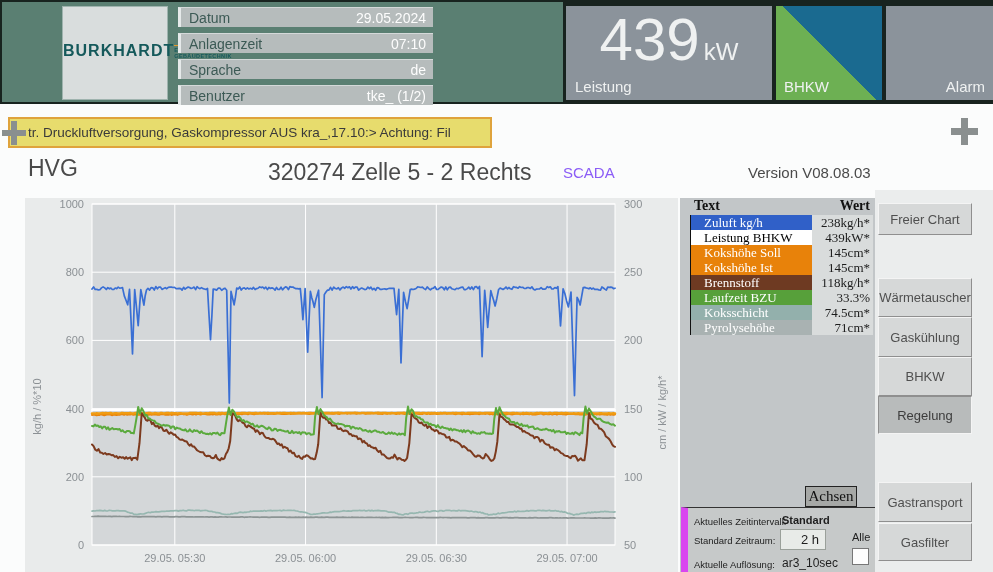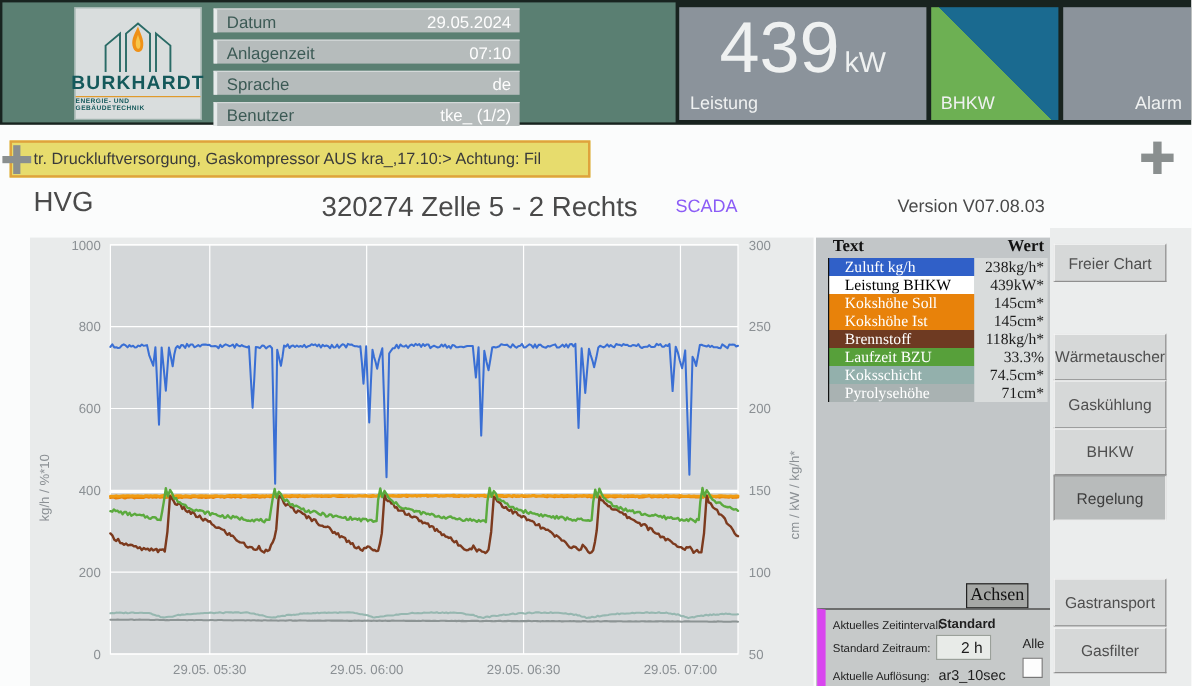--- a/index.html
+++ b/index.html
@@ -4,21 +4,21 @@
 <style>
   html,body{margin:0;padding:0;background:#fbfcfc;}
   .app{position:relative;width:993px;height:572px;overflow:hidden;background:#fbfcfc;
        font-family:"Liberation Sans",sans-serif;-webkit-font-smoothing:antialiased;}
   .abs{position:absolute;}
 
   
   .header{left:0;top:0;width:993px;height:104px;background:#18231f;}
   .header-teal{left:2px;top:2px;width:561px;height:100px;background:#5a7f72;}
   .logo-box{left:62px;top:6px;width:106px;height:94px;background:#d9dddd;border:1px solid #9fb3ae;
-            display:flex;flex-direction:column;align-items:center;justify-content:flex-end;padding-bottom:5px;box-sizing:border-box;}
+            display:flex;align-items:center;justify-content:flex-start;padding-bottom:5px;box-sizing:border-box;}
   .logo-brand{font-size:16px;font-weight:bold;letter-spacing:1px;color:#15595b;line-height:1;}
   .logo-sub{font-size:5.5px;font-weight:bold;letter-spacing:.4px;color:#15595b;margin-top:2px;border-top:1px solid #e09a2c;padding-top:1px;}
   .info-rows{left:178px;top:7px;width:255px;height:97px;}
   .info-row{position:absolute;left:0;width:255px;height:20px;background:#b6bcbc;
             border-left:3px solid #e6eaea;border-top:1px solid #d4d9d9;box-sizing:border-box;
             display:flex;justify-content:space-between;align-items:center;padding:0 7px 0 8px;}
   .info-label{color:#3c5a55;font-size:14px;}
   .info-value{color:#fdfdfd;font-size:14px;}
   .tile{top:6px;height:94px;background:#8b939b;}
   .tile-leistung{left:566px;width:206px;}
@@ -144,21 +144,21 @@
       <span class="v"></span>
     </div>
   <div class="abs plus plus-right">
       <span class="h"></span>
       <span class="v"></span>
     </div>
 
   <div class="abs t-hvg">HVG</div>
   <div class="abs t-title">320274 Zelle 5 - 2 Rechts</div>
   <div class="abs t-scada">SCADA</div>
-  <div class="abs t-version">Version V07.08.03</div>
+  <div class="abs t-version">Version V08.08.03</div>
 
   <div class="abs chart-wrap" id="chart-wrap"><svg viewBox="0 0 653 374" width="653" height="374">
         <rect x="67" y="6" width="523" height="341" fill="#d4d7d9"></rect>
         <line x1="67" y1="6" x2="590" y2="6" stroke="#ffffff" stroke-width="1"></line>
         <line x1="67" y1="74.2" x2="590" y2="74.2" stroke="#ffffff" stroke-width="1"></line>
         <line x1="67" y1="142.4" x2="590" y2="142.4" stroke="#ffffff" stroke-width="1"></line>
         <line x1="67" y1="210.6" x2="590" y2="210.6" stroke="#ffffff" stroke-width="1"></line>
         <line x1="67" y1="278.8" x2="590" y2="278.8" stroke="#ffffff" stroke-width="1"></line>
         <line x1="67" y1="347" x2="590" y2="347" stroke="#ffffff" stroke-width="1"></line>
         <line x1="149.80833333333334" y1="6" x2="149.80833333333334" y2="347" stroke="#ffffff" stroke-width="1"></line>

